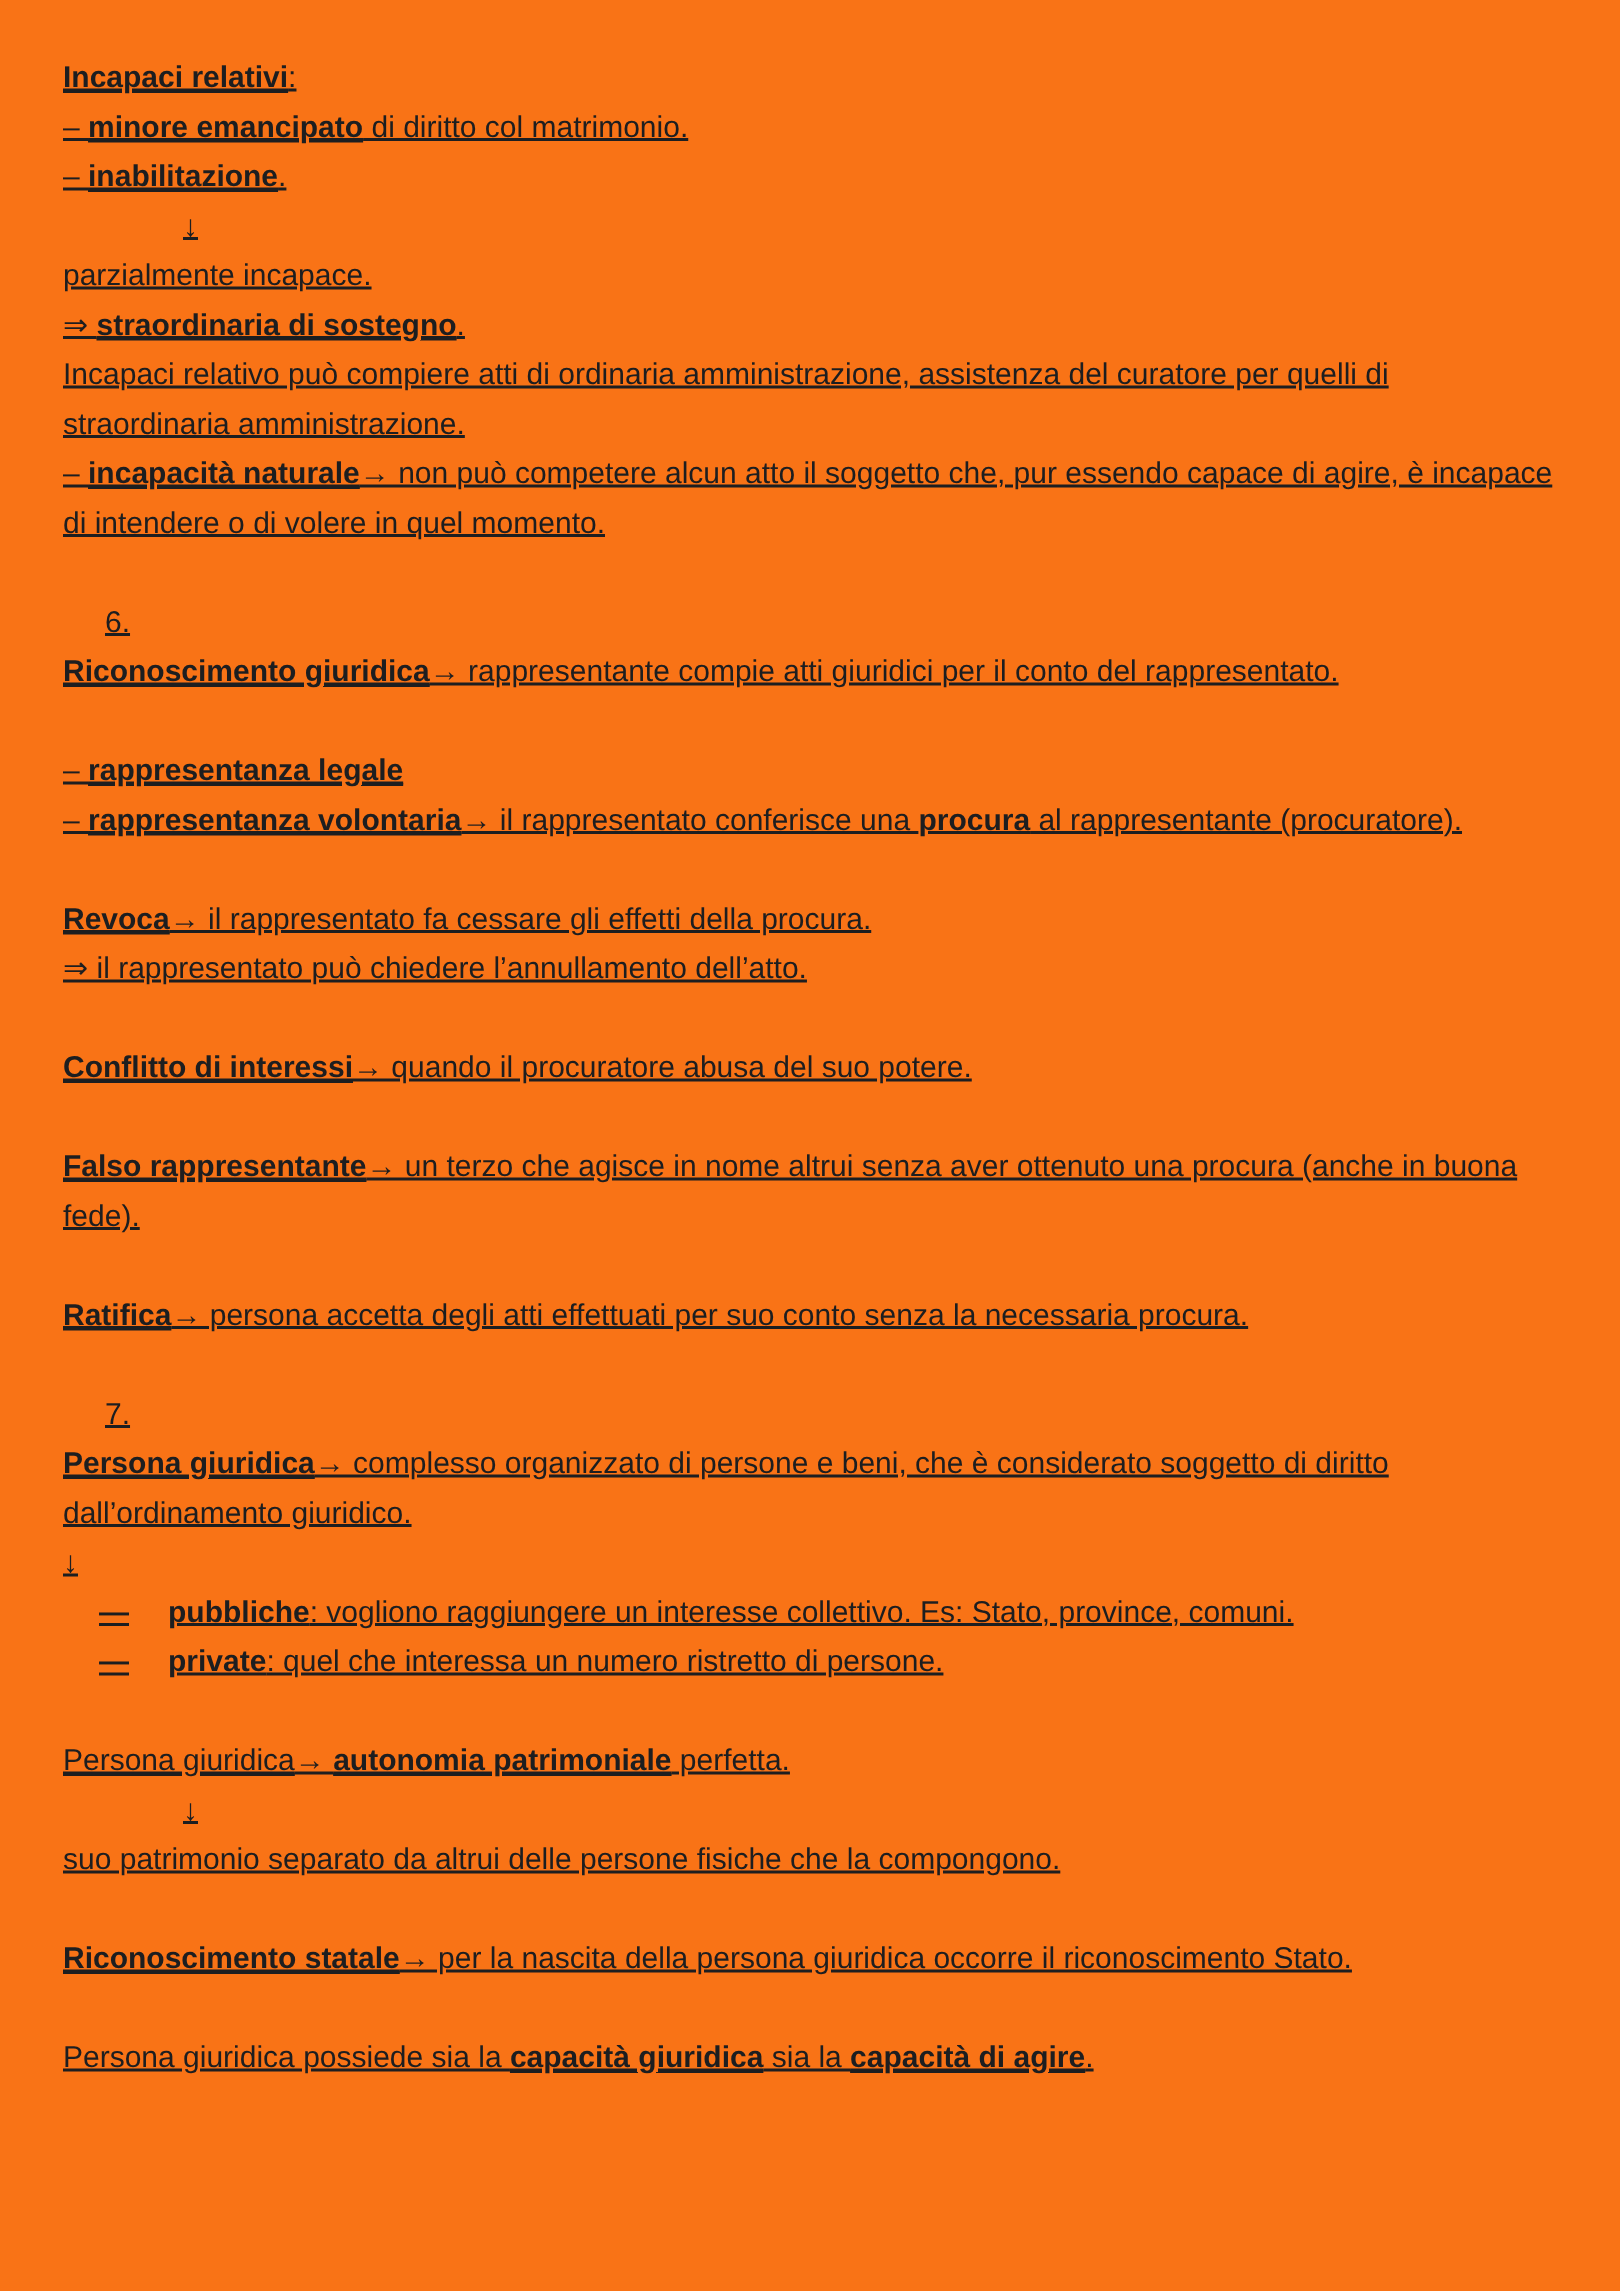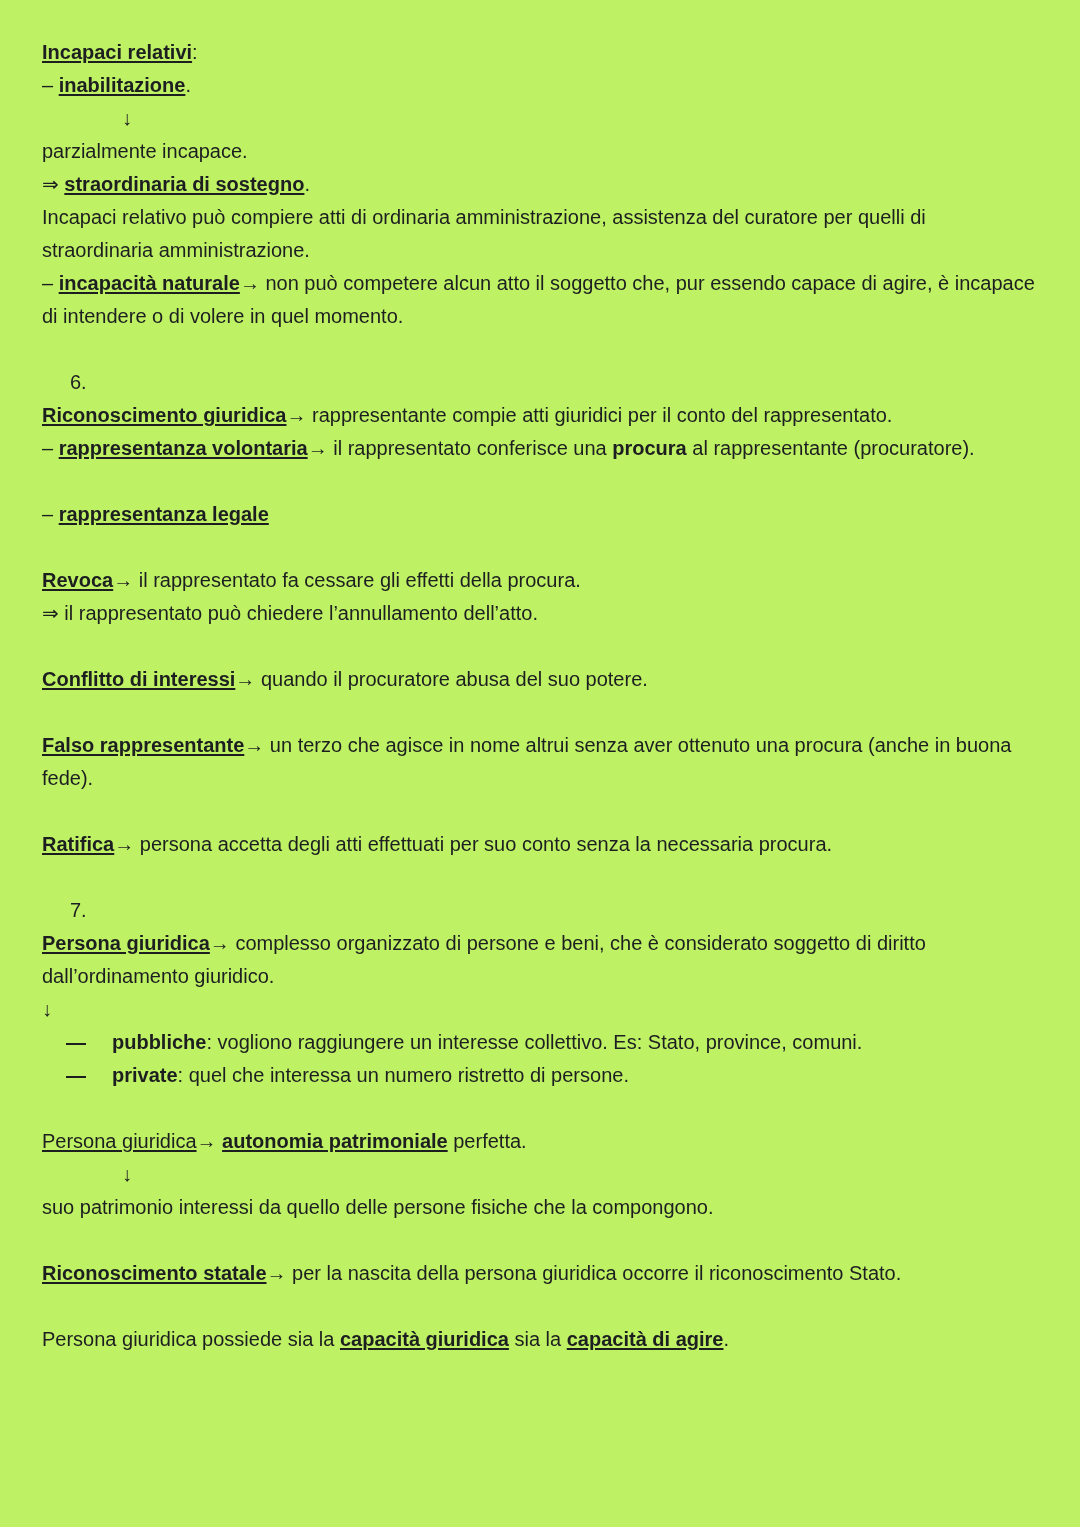--- a/index.html
+++ b/index.html
@@ -34,34 +34,35 @@
   .bu {
     font-weight: bold;
     text-decoration: underline;
     text-underline-offset: 2px;
     text-decoration-thickness: 2px;
   }
 </style>
 </head>
 <body>
 
-<div class="page" style="background: #bef264; color: rgb(29, 30, 32);">
+<div class="page" style="background: #f97316; color: rgb(29, 30, 32); text-decoration: underline;">
   <p class="para"><span class="bu">Incapaci relativi</span><span>:</span></p>
+  <p class="para"><span>– </span><span class="bu">minore emancipato</span><span> di diritto col matrimonio.</span></p>
   <p class="para"><span>– </span><span class="bu">inabilitazione</span><span>.</span></p>
   <p class="para indent-arrow"><span>↓</span></p>
   <p class="para"><span>parzialmente incapace.</span></p>
   <p class="para"><span>⇒ </span><span class="bu">straordinaria di sostegno</span><span>.</span></p>
   <p class="para"><span>Incapaci relativo può compiere atti di ordinaria amministrazione, assistenza del curatore per quelli di straordinaria amministrazione.</span></p>
   <p class="para"><span>– </span><span class="bu">incapacità naturale</span><span>→ non può competere alcun atto il soggetto che, pur essendo capace di agire, è incapace di intendere o di volere in quel momento.</span></p>
 
   <p class="para gap indent-num"><span>6.</span></p>
   <p class="para"><span class="bu">Riconoscimento giuridica</span><span>→ rappresentante compie atti giuridici per il conto del rappresentato.</span></p>
 
+  <p class="para gap"><span>– </span><span class="bu">rappresentanza legale</span></p>
   <p class="para"><span>– </span><span class="bu">rappresentanza volontaria</span><span>→ il rappresentato conferisce una </span><span class="b">procura</span><span> al rappresentante (procuratore).</span></p>
-  <p class="para gap"><span>– </span><span class="bu">rappresentanza legale</span></p>
 
   <p class="para gap"><span class="bu">Revoca</span><span>→ il rappresentato fa cessare gli effetti della procura.</span></p>
 
   <p class="para"><span>⇒ il rappresentato può chiedere l’annullamento dell’atto.</span></p>
   <p class="para gap"><span class="bu">Conflitto di interessi</span><span>→ quando il procuratore abusa del suo potere.</span></p>
 
   <p class="para gap"><span class="bu">Falso rappresentante</span><span>→ un terzo che agisce in nome altrui senza aver ottenuto una procura (anche in buona fede).</span></p>
 
   <p class="para gap"><span class="bu">Ratifica</span><span>→ persona accetta degli atti effettuati per suo conto senza la necessaria procura.</span></p>
 
@@ -73,18 +74,18 @@
     <span class="bullet">—</span>
     <span><span class="b">pubbliche</span><span>: vogliono raggiungere un interesse collettivo. Es: Stato, province, comuni.</span></span>
   </div>
   <div class="para list-item">
     <span class="bullet">—</span>
     <span><span class="b">private</span><span>: quel che interessa un numero ristretto di persone.</span></span>
   </div>
 
   <p class="para gap"><span class="u">Persona giuridica</span><span>→ </span><span class="bu">autonomia patrimoniale</span><span> perfetta.</span></p>
   <p class="para indent-arrow"><span>↓</span></p>
-  <p class="para"><span>suo patrimonio interessi da quello delle persone fisiche che la compongono.</span></p>
+  <p class="para"><span>suo patrimonio separato da altrui delle persone fisiche che la compongono.</span></p>
 
   <p class="para gap"><span class="bu">Riconoscimento statale</span><span>→ per la nascita della persona giuridica occorre il riconoscimento Stato.</span></p>
 
   <p class="para gap"><span>Persona giuridica possiede sia la </span><span class="bu">capacità giuridica</span><span> sia la </span><span class="bu">capacità di agire</span><span>.</span></p>
 </div>
 
 </body></html>

